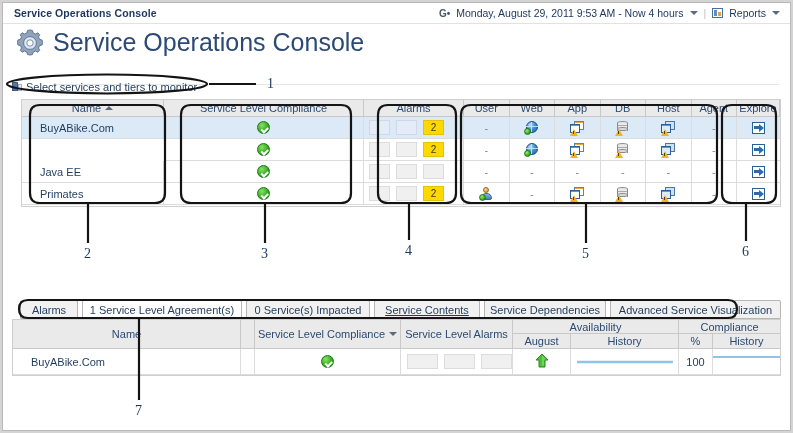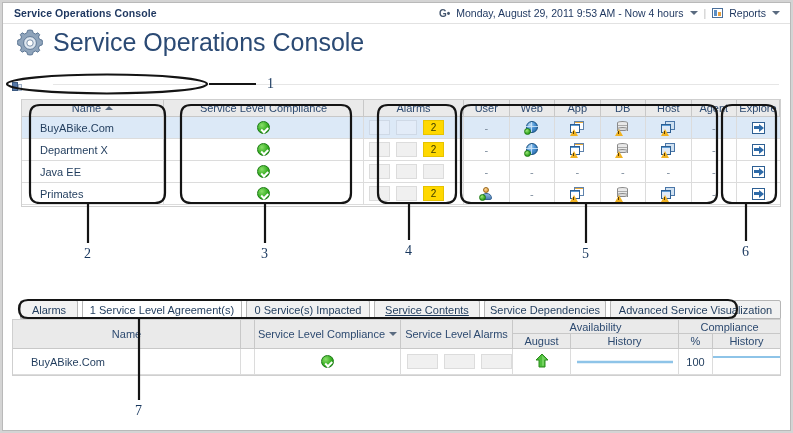--- a/index.html
+++ b/index.html
@@ -201,20 +201,21 @@
     </div>
     <div class="page-title">Service Operations Console</div>
     <div class="head-rule"></div>
   </div>
 
   <div class="selrow">
     <span class="sel-ico">
         <i class="b1"></i>
         <i class="b2"></i>
       </span>
+    <span class="lbl">Select services and tiers to monitor</span>
   </div>
 
   <div class="grid" id="services-grid" style="left:18px;top:96px;width:760px;height:108px;">
       <div class="gcell hcell" style="left: 0px; top: 0px; width: 142px; height: 17px;">
         <span>Name</span>
         <span class="sortup"></span>
       </div>
       <div class="gcell hcell" style="left: 142px; top: 0px; width: 200px; height: 17px;">
         <span>Service Level Compliance</span>
       </div>
@@ -294,23 +295,20 @@
       </div>
       <div class="gcell rowsel rowline " style="left: 669.5px; top: 17px; width: 45.5px; height: 22px;">
         <span class="dash">-</span>
       </div>
       <div class="gcell rowsel rowline " style="left: 715px; top: 17px; width: 43px; height: 22px; border-right: none;">
         <span class="ic-exp">
           <i class="fr"></i>
           <i class="ar"></i>
           <i class="tip"></i>
         </span>
-      </div>
-      <div class="gcell rowline lft" style="left: 0px; top: 39px; width: 142px; height: 22px;">
-        <span>Department X</span>
       </div>
       <div class="gcell rowline " style="left: 142px; top: 39px; width: 200px; height: 22px;">
         <span class="ok"></span>
       </div>
       <div class="gcell rowline " style="left: 342px; top: 39px; width: 100px; height: 22px; justify-content: flex-start; gap: 0px; padding-left: 0px;">
         <div class="alarm-box" style="margin-left: 5px;"></div>
         <div class="alarm-box" style="margin-left: 6px;"></div>
         <div class="alarm-yellow" style="margin-left: 6px;">
           <span>2</span>
         </div>

